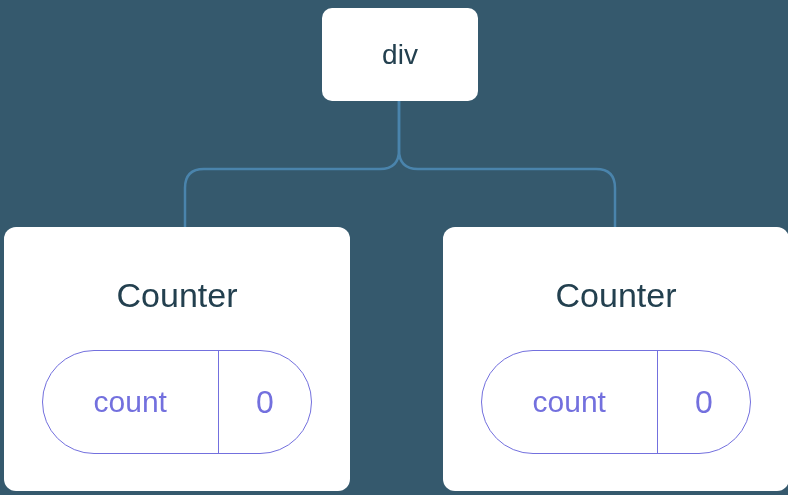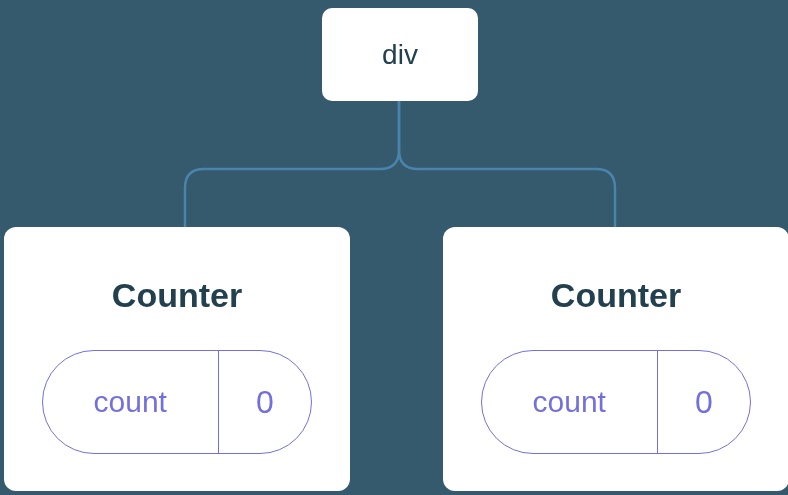--- a/index.html
+++ b/index.html
@@ -54,21 +54,21 @@
     background: var(--node-bg);
     border-radius: 12px;
   }
   .counter-card.left  { left: 4px; }
   .counter-card.right { left: 443px; }
   .counter-title {
     padding-top: 48px;
     text-align: center;
     font-size: 34px;
     line-height: 40px;
-    font-weight: 700;
+    font-weight: 400;
     color: var(--node-text);
   }
   .state-pill {
     margin: 35px auto 0 auto;
     width: 270px; height: 104px;
     border: 1.5px solid var(--state-accent);
     border-radius: 60px;
     display: flex;
     align-items: stretch;
     overflow: hidden;

